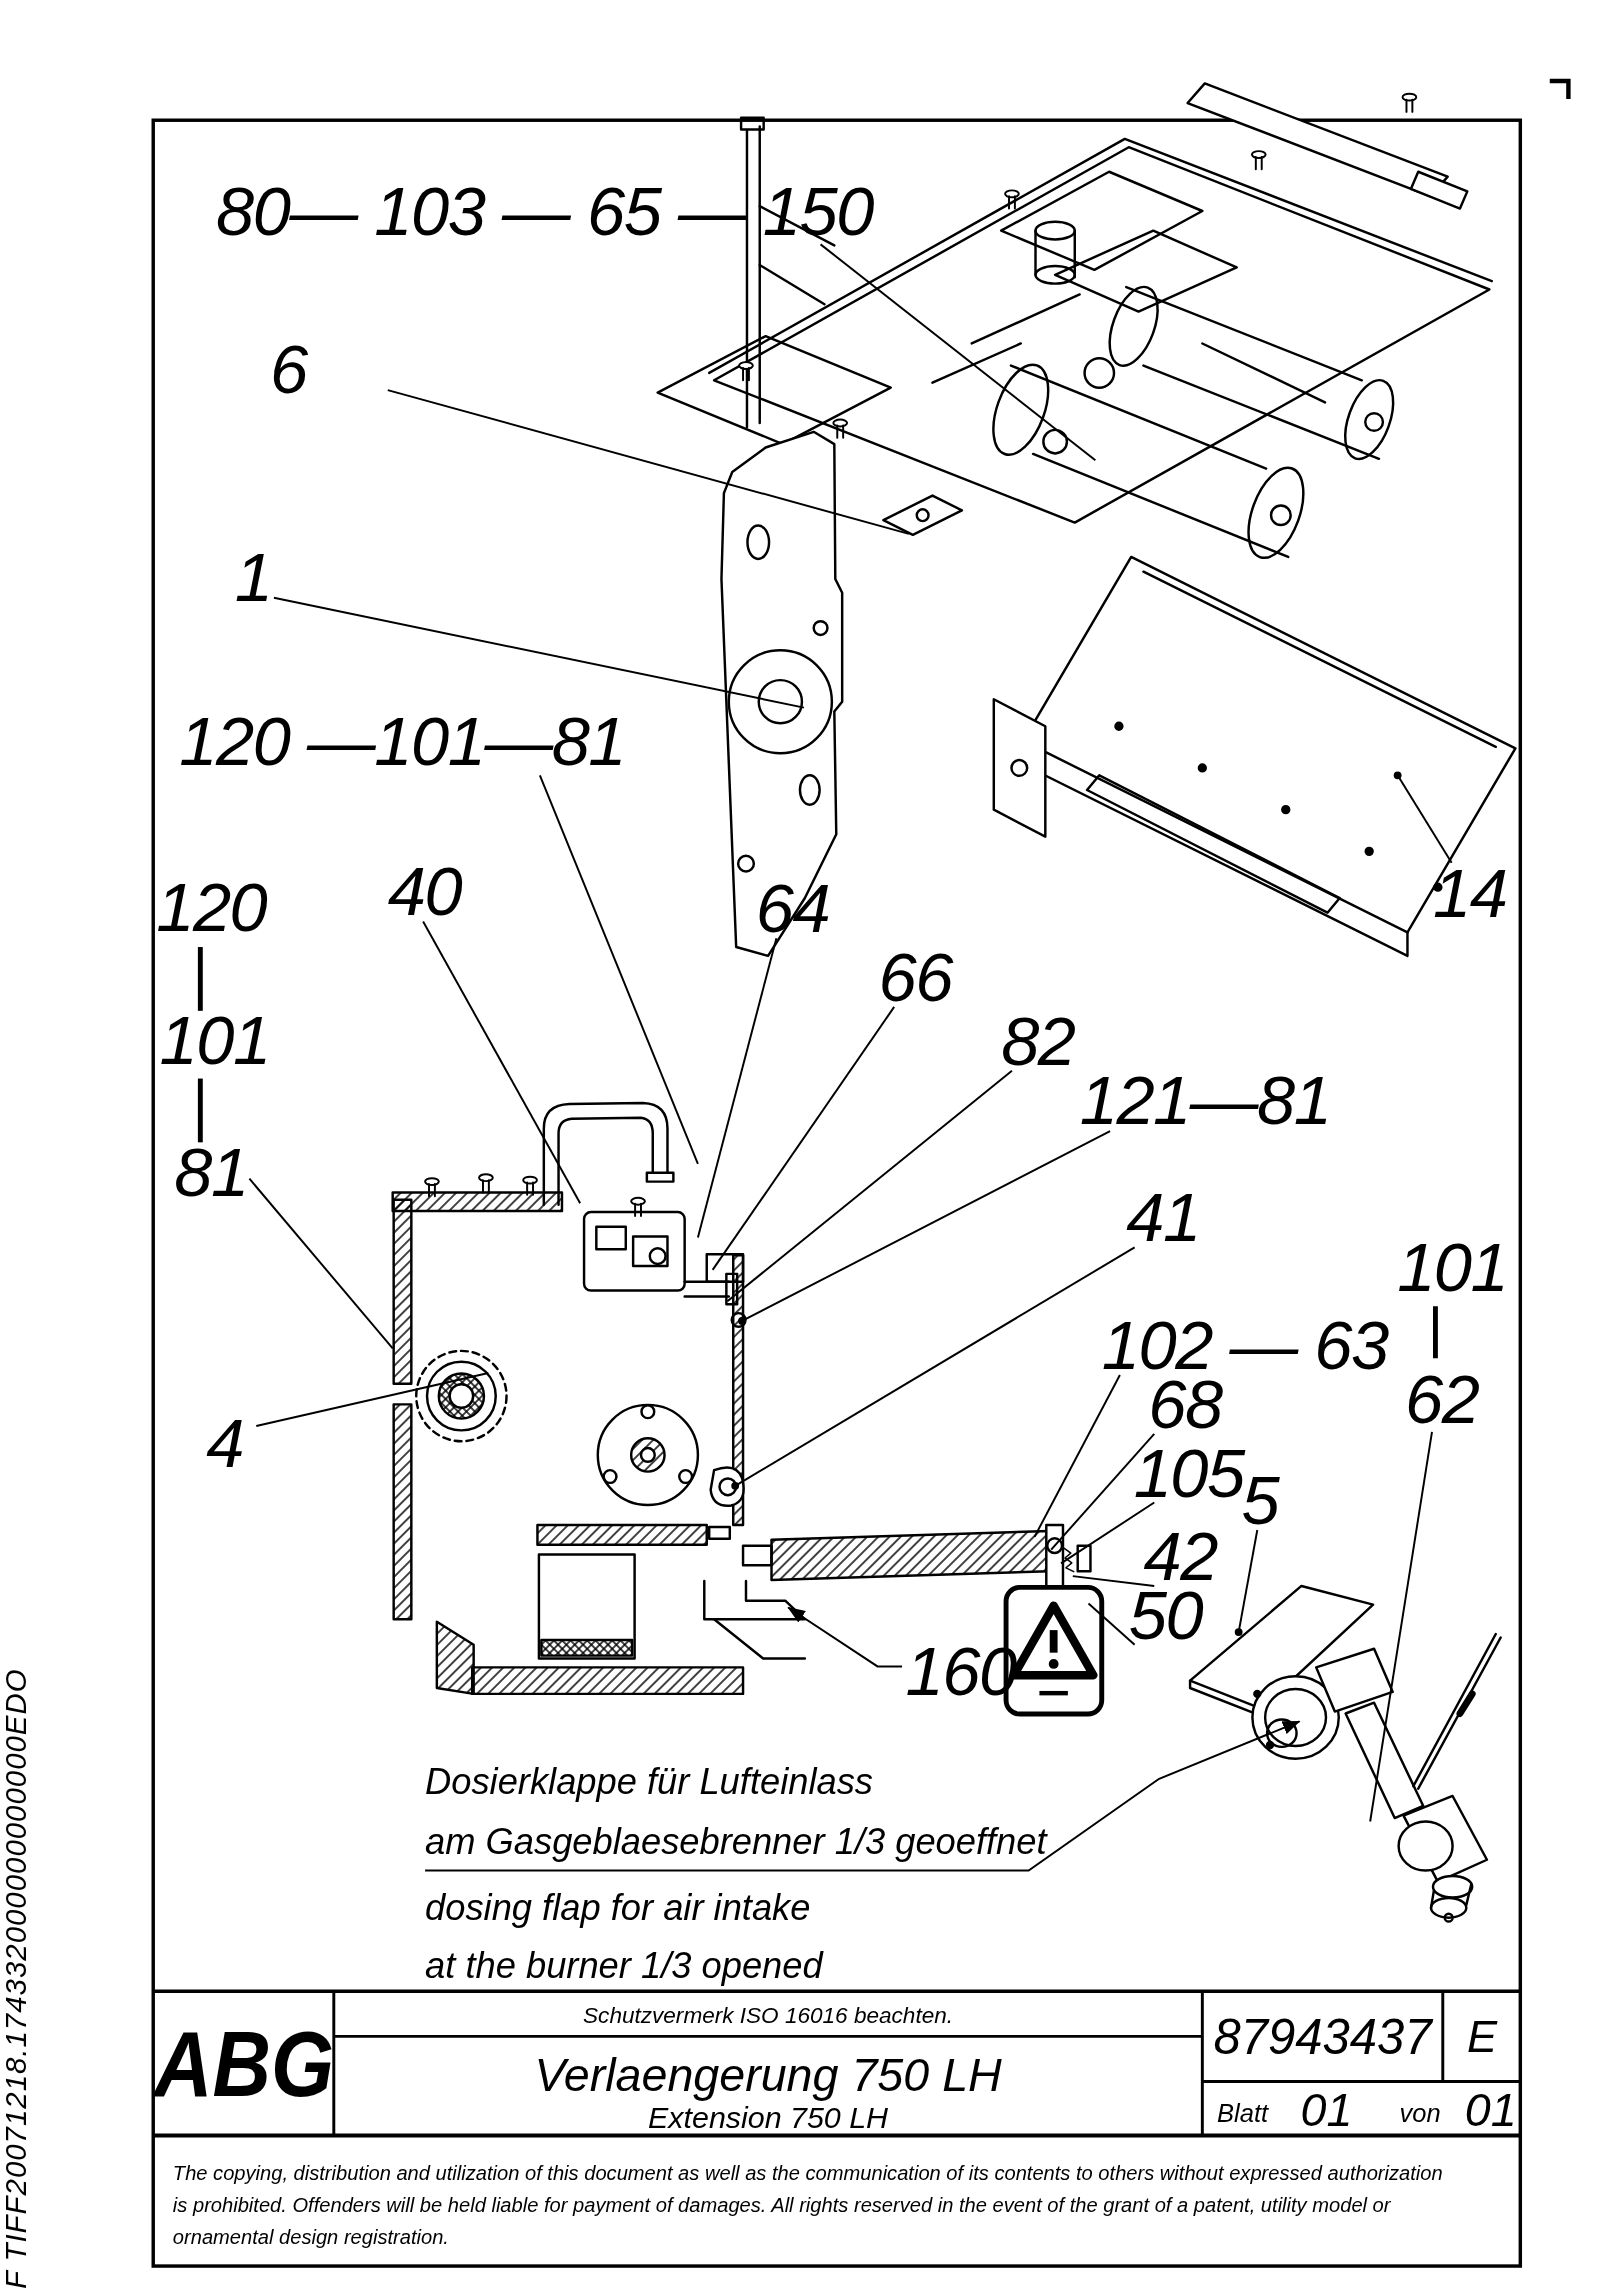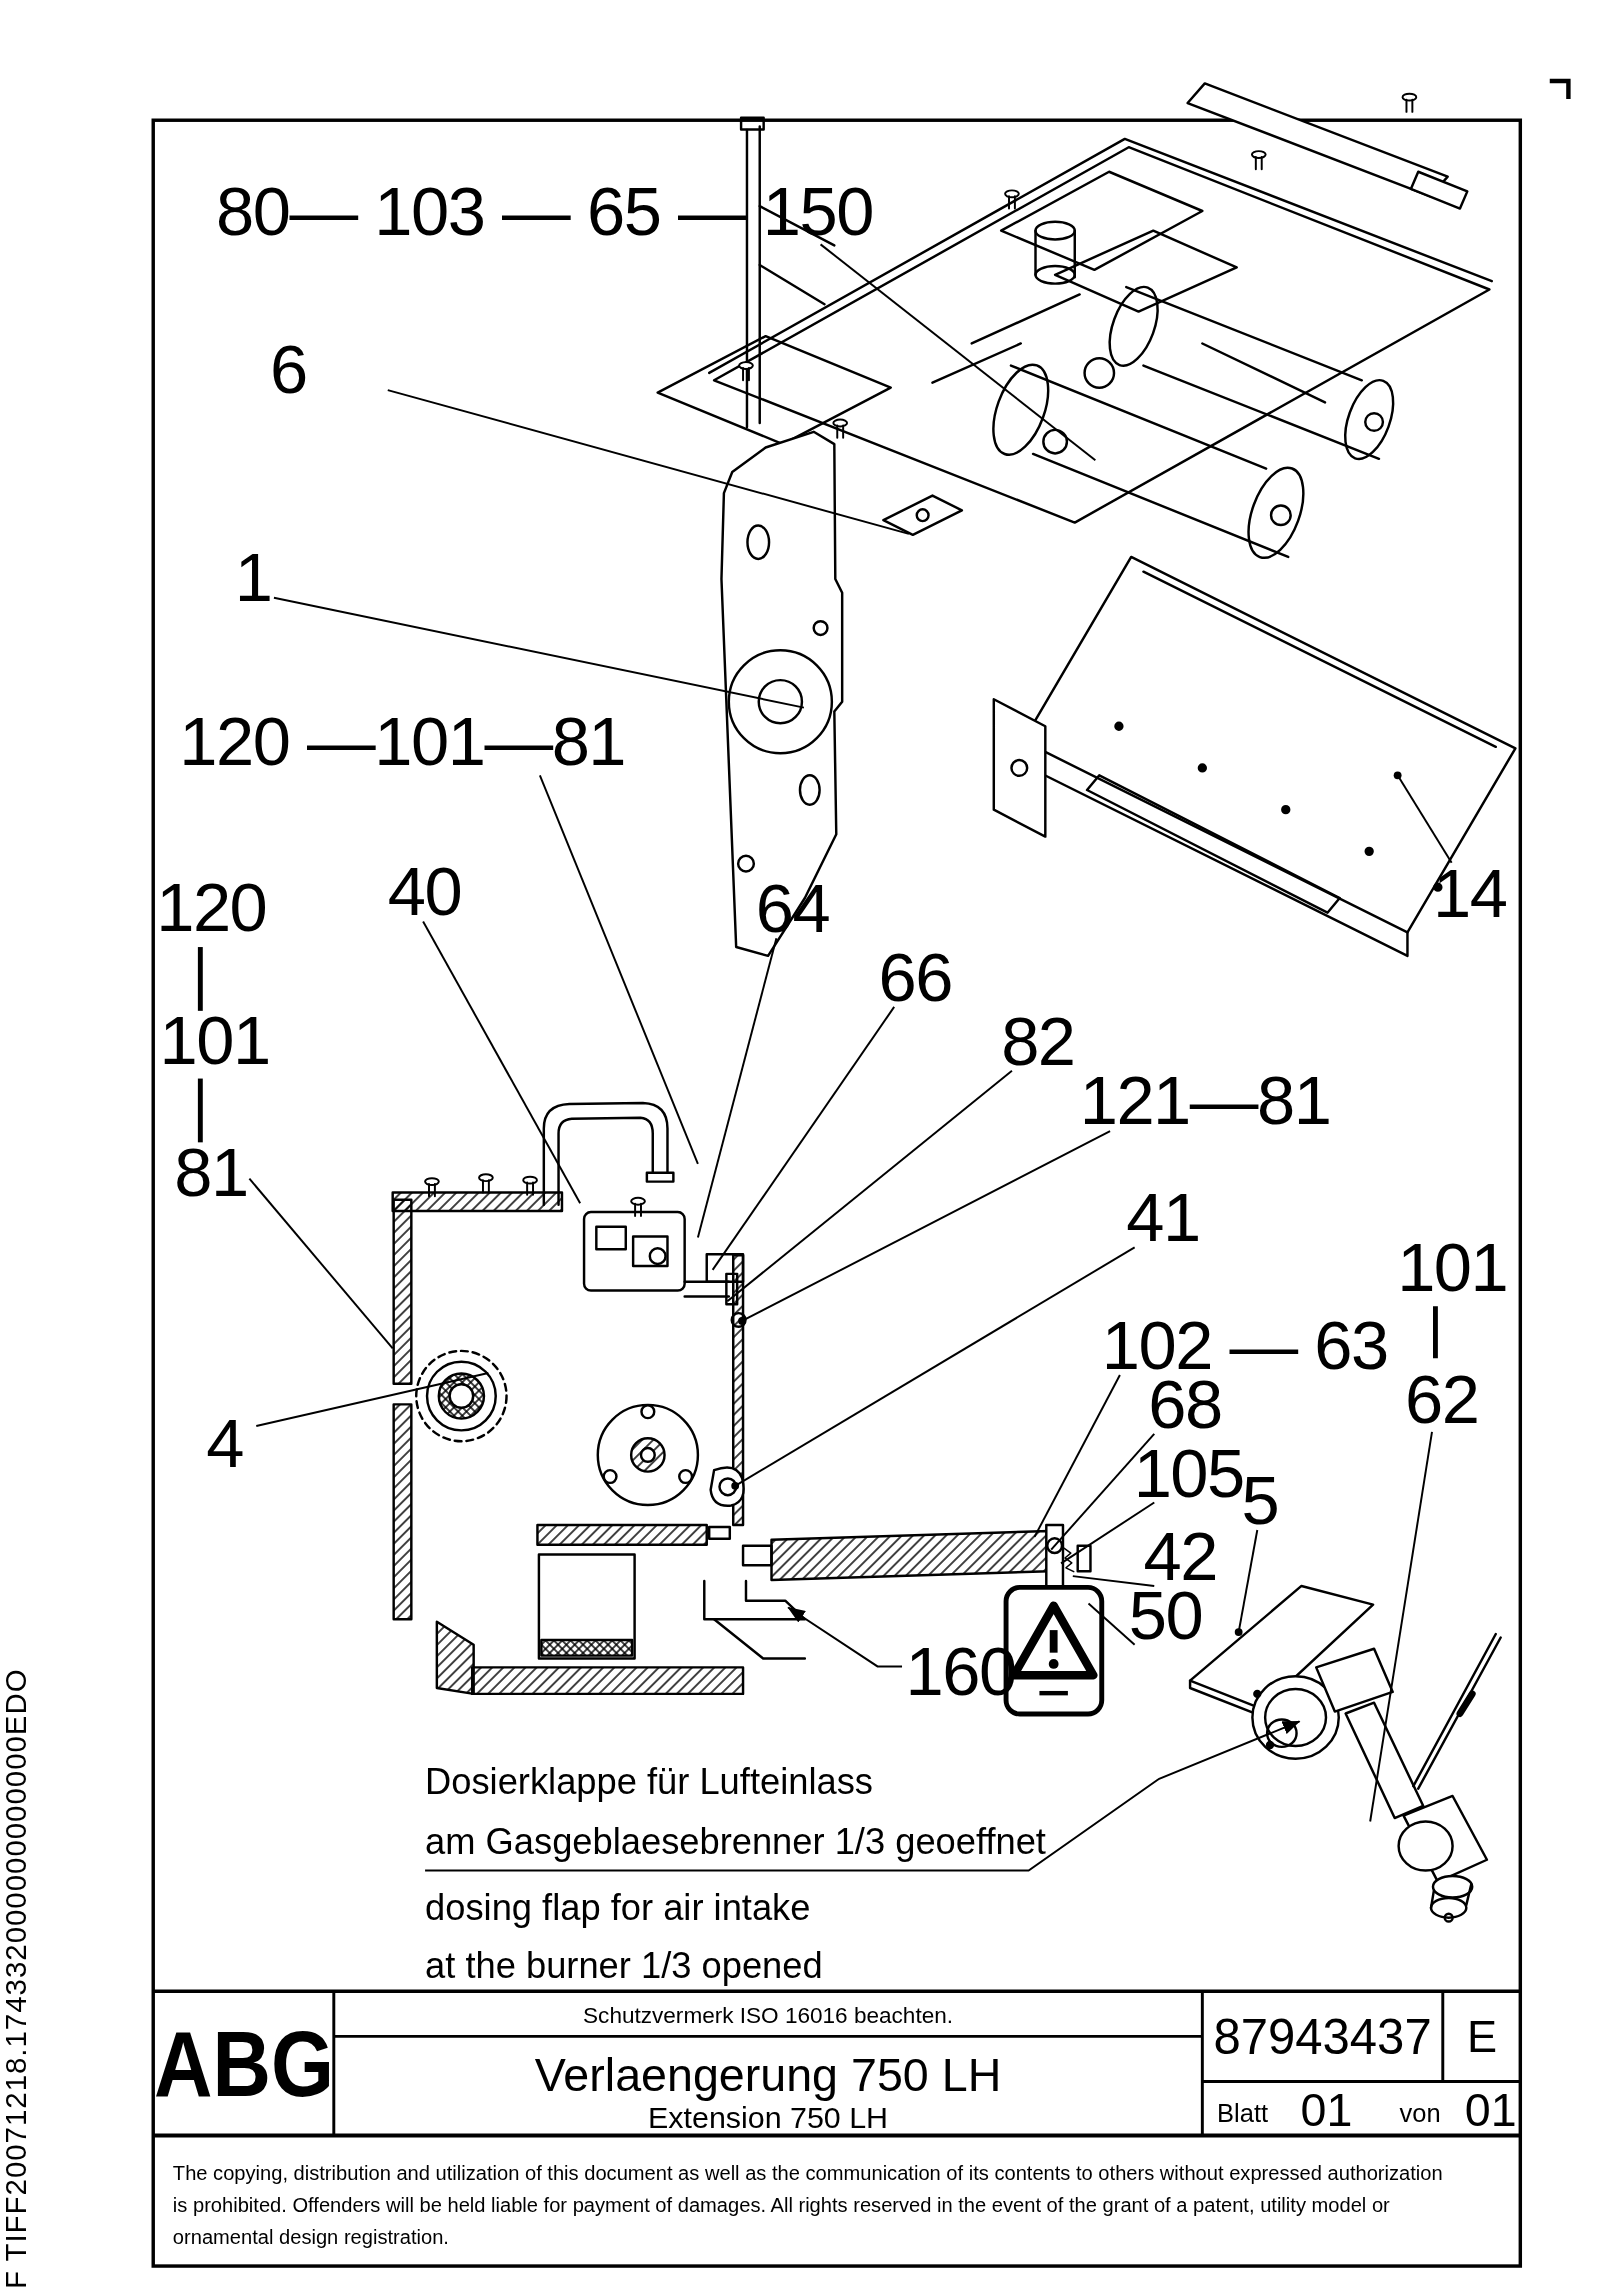--- a/index.html
+++ b/index.html
@@ -1,17 +1,17 @@
 <!DOCTYPE html>
 <html style="font-size:7.9px"><head>
 <meta charset="utf-8">
 <style>
   html,body{margin:0;padding:0;background:#fff;}
   .page{position:relative;width:1623px;height:2295px;background:#ffffff;overflow:hidden;
-        font-family:"Liberation Sans",sans-serif;}
+        font-family:"Liberation Sans",sans-serif;font-style:italic;}
   svg{position:absolute;left:0;top:0;}
   svg text{fill:#000;font-family:"Liberation Sans",sans-serif;}
   .callouts text{font-size:140px;letter-spacing:-3px;}
   .frame-line{stroke:#000;fill:none;}
   .ink{stroke:#000;fill:none;stroke-width:5;stroke-linejoin:round;stroke-linecap:round;}
   .ink-thin{stroke:#000;fill:none;stroke-width:3;stroke-linejoin:round;}
   .leaders polyline{stroke:#000;fill:none;stroke-width:4;}
   .leaders circle{fill:#000;stroke:none;}
 </style>
 </head>

